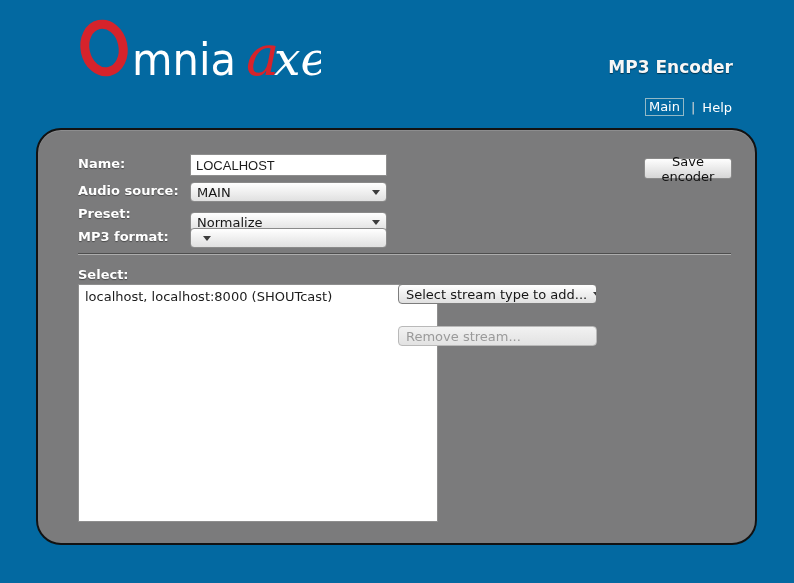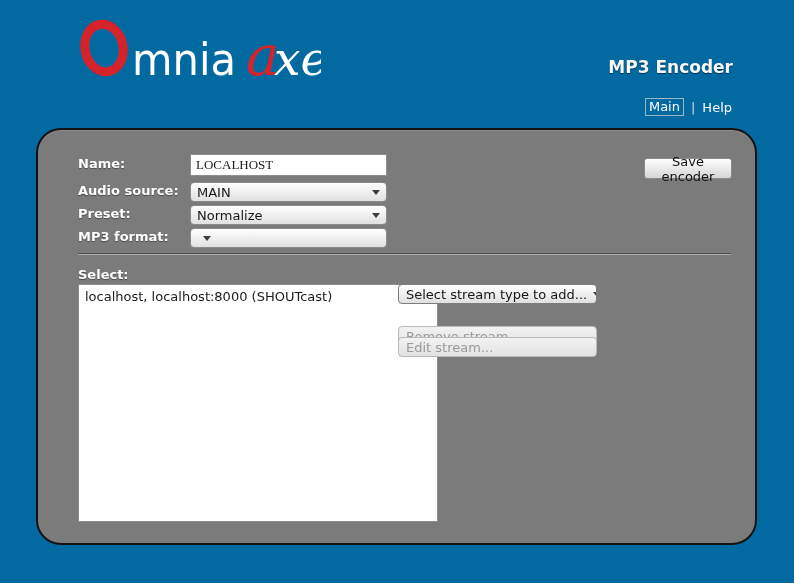--- a/index.html
+++ b/index.html
@@ -45,21 +45,21 @@
     position: absolute; left: 40px;
     font-size: 13px; font-weight: bold; color: #ffffff;
     text-shadow: 0 1px 1px rgba(0,0,0,0.4);
     white-space: nowrap;
   }
 
   .text-input {
     position: absolute; left: 152px; top: 24px;
     width: 197px; height: 22px; box-sizing: border-box;
     border: 1px solid #8e8e8e; background: #ffffff;
-    font-family: Liberation Serif, serif;
+    font-family: Liberation Sans, sans-serif;
     font-size: 13px; color: #1c1c1c; padding: 0 5px; outline: none;
   }
 
   .dropdown {
     position: absolute; left: 152px;
     width: 197px; height: 20px; box-sizing: border-box;
     background: linear-gradient(#ffffff, #e0e0e0);
     border: 1px solid #8a8a8a; border-radius: 4px;
     display: flex; align-items: center; justify-content: space-between;
     padding: 0 6px; cursor: pointer;
@@ -151,21 +151,21 @@
     <div class="field-label" style="top:26px;">Name:</div>
     <input class="text-input" type="text" value="LOCALHOST" style="">
 
     <div class="field-label" style="top:53px;">Audio source:</div>
     <div class="dropdown" style="top:52px;">
       <span>MAIN</span>
       <span class="chevron"></span>
     </div>
 
     <div class="field-label" style="top:76px;">Preset:</div>
-    <div class="dropdown" style="top:75px;">
+    <div class="dropdown" style="top:82px;">
       <span>Normalize</span>
       <span class="chevron"></span>
     </div>
 
     <div class="field-label" style="top:99px;">MP3 format:</div>
     <div class="dropdown" style="top:98px;">
       <span class="chevron"></span>
     </div>
 
     <button class="save-btn">Save encoder</button>
@@ -178,16 +178,15 @@
       <div class="stream-item">localhost, localhost:8000 (SHOUTcast)</div>
     </div>
 
     <div class="side-btn add-dropdown">
       <span>Select stream type to add...</span>
       <span class="chevron"></span>
     </div>
 
     <button class="side-btn disabled-btn remove-btn" aria-disabled="true">Remove stream...</button>
 
-    <button class="side-btn disabled-btn edit-btn" aria-disabled="true">Edit stream...</button>
 
   </div>
 </div>
 
 </body></html>

